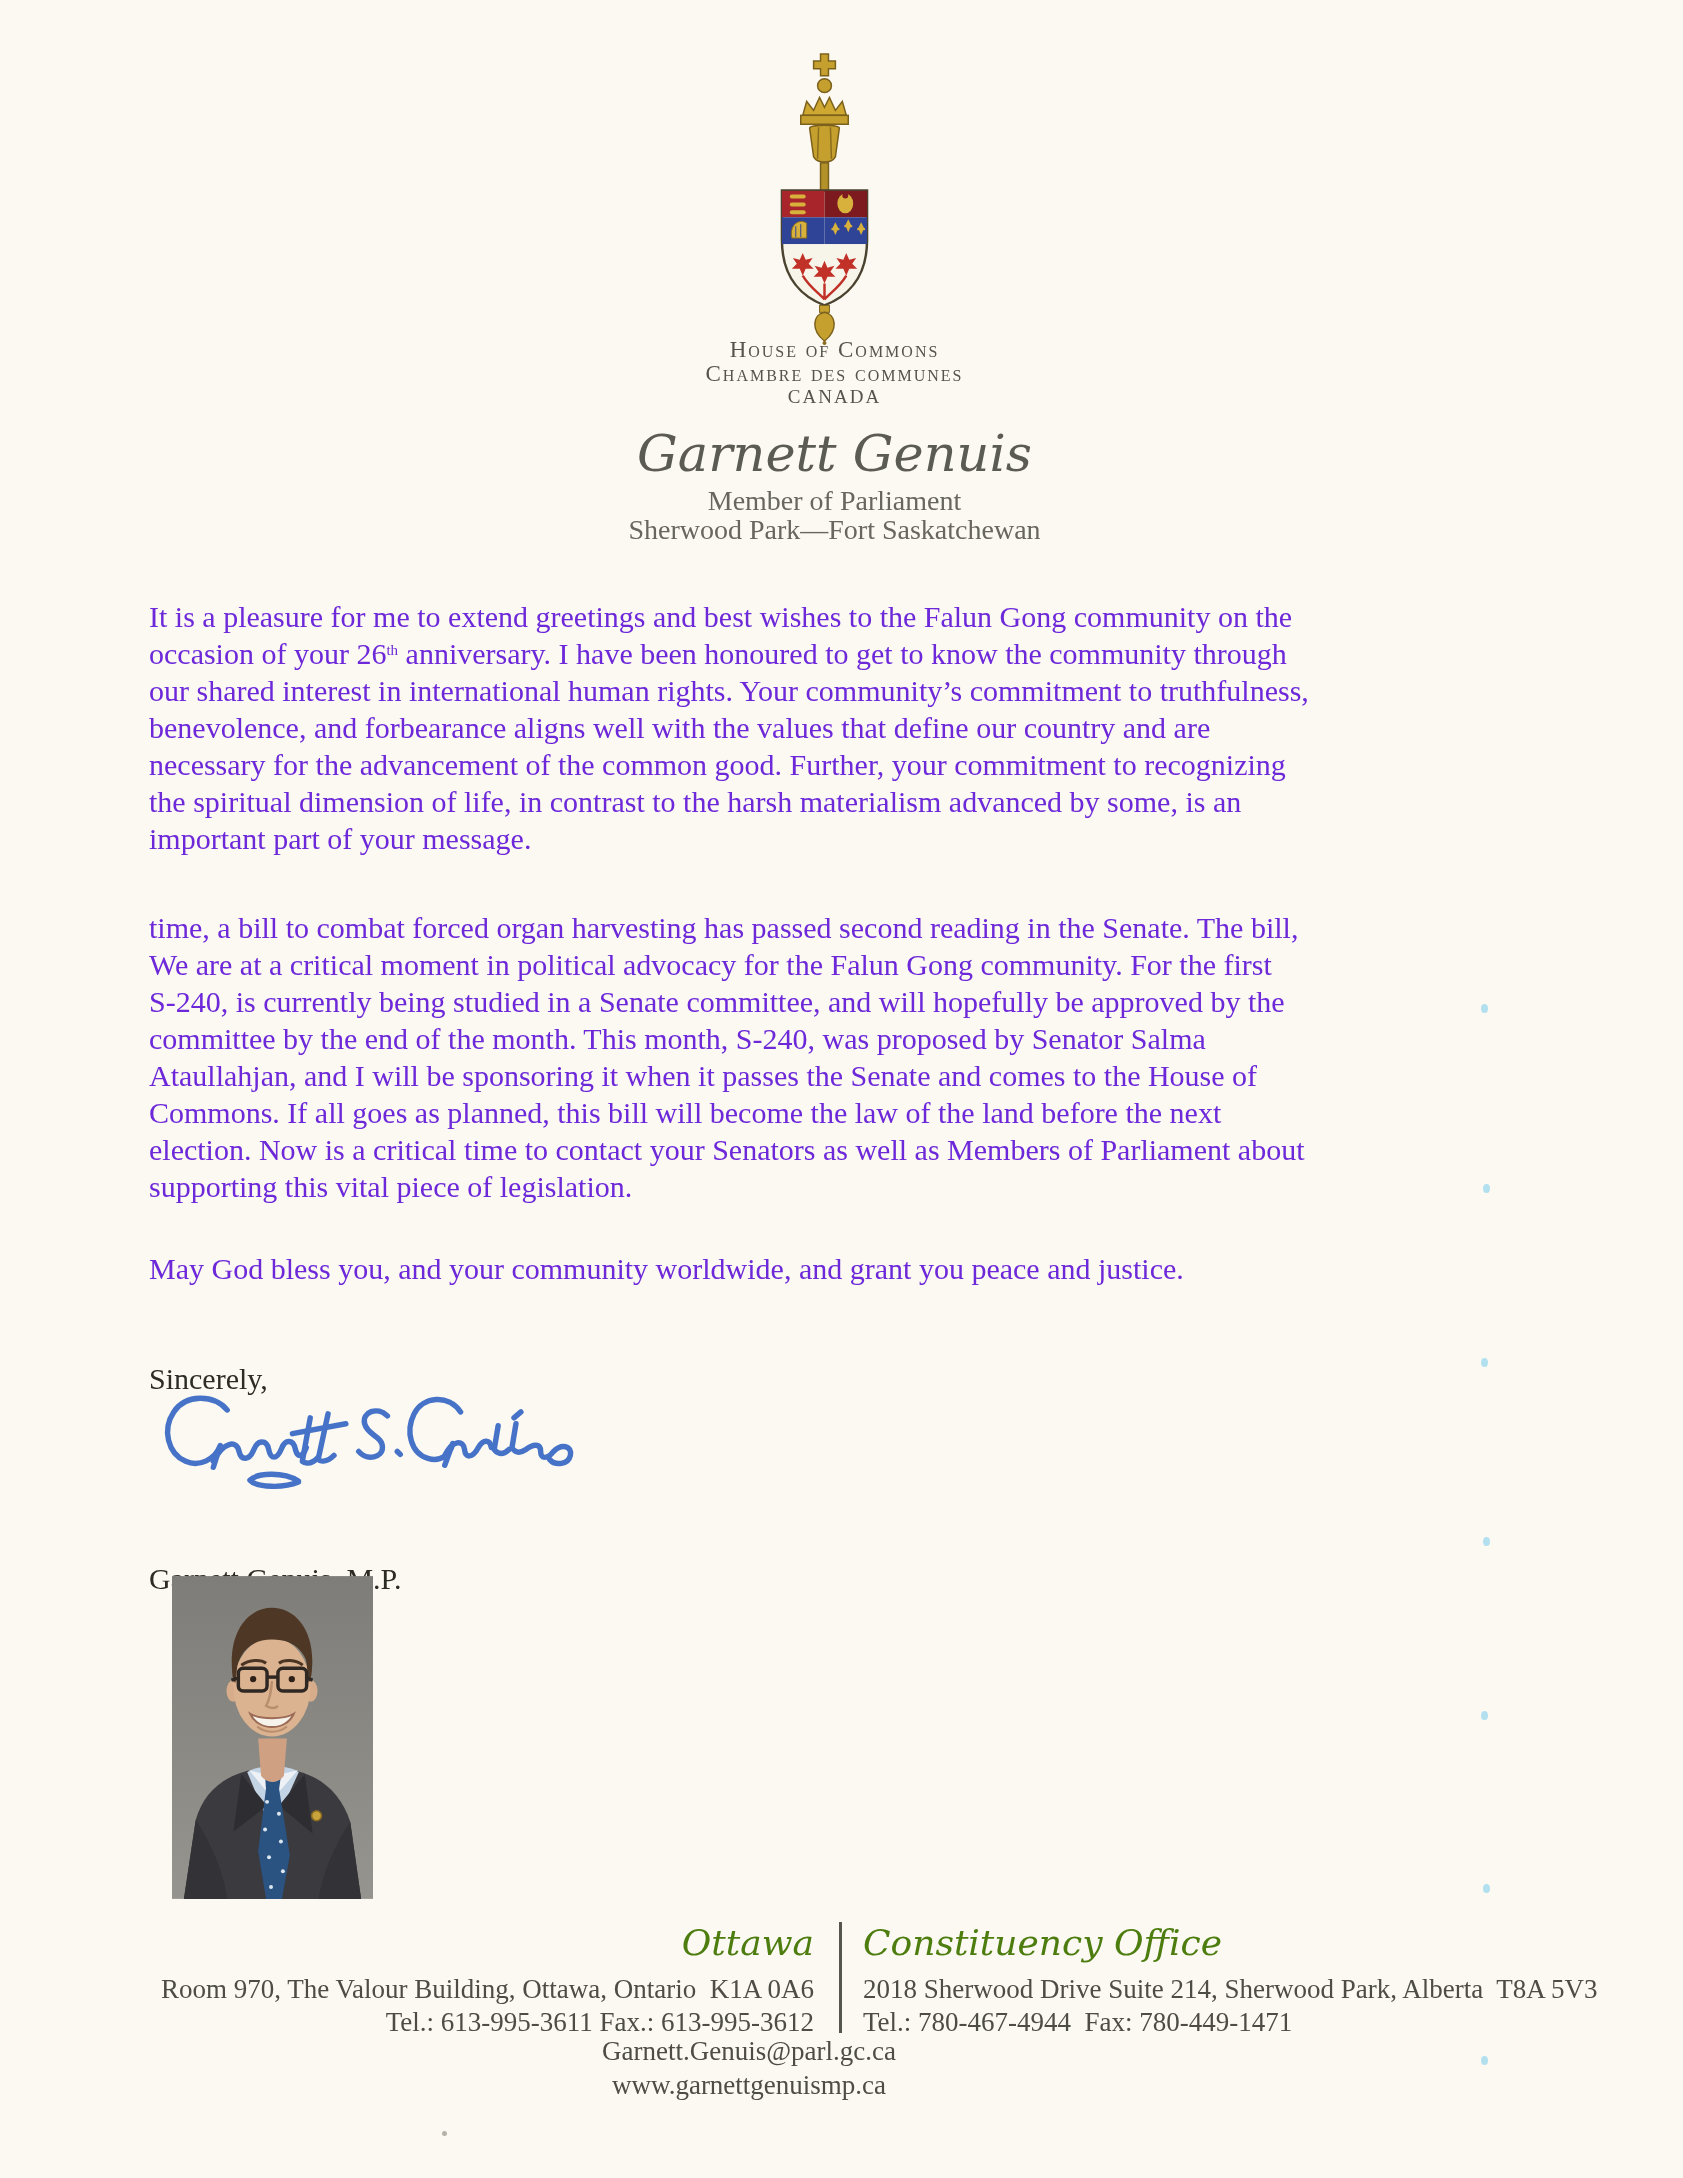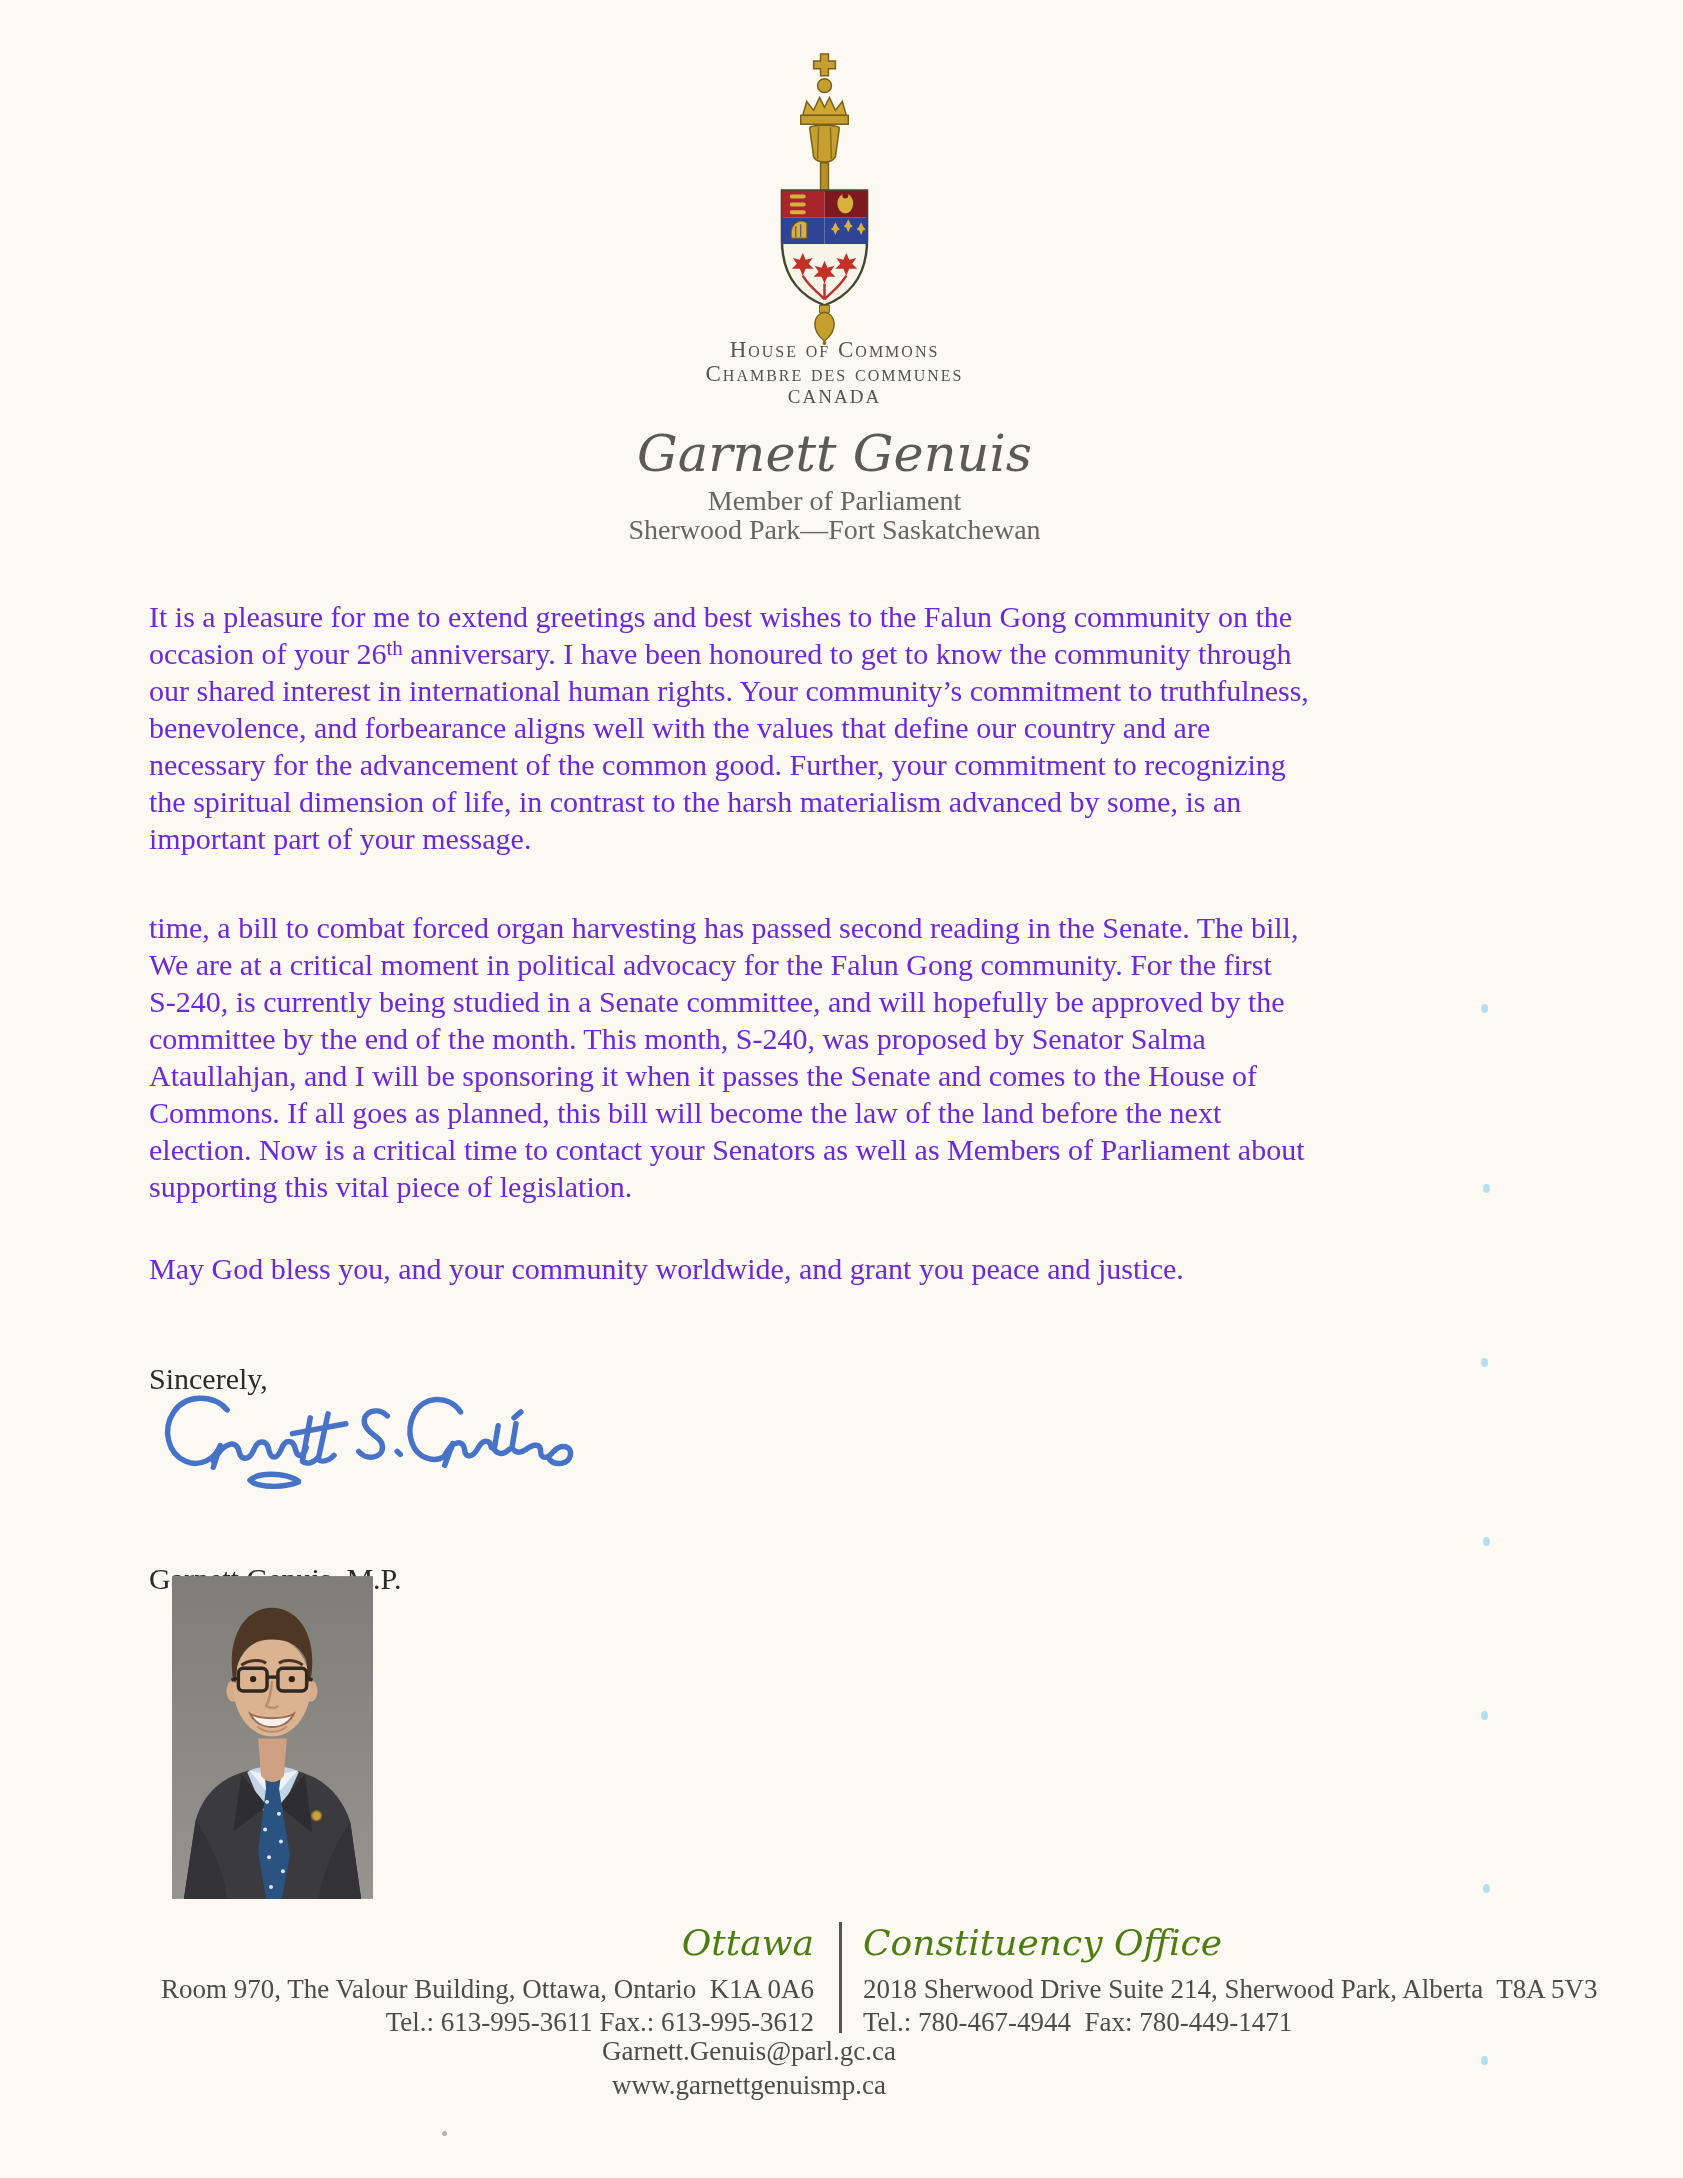--- a/index.html
+++ b/index.html
@@ -11,21 +11,21 @@
   .abs{position:absolute;}
   .ctr{left:0;width:1669px;text-align:center;}
   
   .org-line{font-family:"Liberation Serif",serif;font-variant:small-caps;
     font-size:23px;letter-spacing:2px;color:#55544c;line-height:24px;}
   .org-country{font-size:19px;letter-spacing:2px;color:#55544c;line-height:22px;}
   .member-name{font-family:"DejaVu Serif",serif;font-style:italic;font-size:51px;
     color:#5c5b53;line-height:55px;}
   .member-sub{font-size:28px;color:#68675f;line-height:30px;}
   .bline{font-size:30px;line-height:37px;white-space:pre;color:#6d28d9;}
-  .bline sup{font-size:21px;line-height:0;vertical-align:9px;}
+  .bline sup{font-size:15px;line-height:0;vertical-align:9px;}
   .plain30{font-size:30px;line-height:37px;color:#2d2b26;white-space:pre;}
   
   .f-head{font-family:"DejaVu Serif",serif;font-style:italic;font-size:36px;
     color:#4d7c0f;line-height:40px;}
   .f-text{font-size:27px;color:#4e4d45;line-height:30px;white-space:pre;}
   .f-div{background:#57564e;}
   .speck{position:absolute;border-radius:50%;}
   svg{display:block;}
 </style>
 </head>

